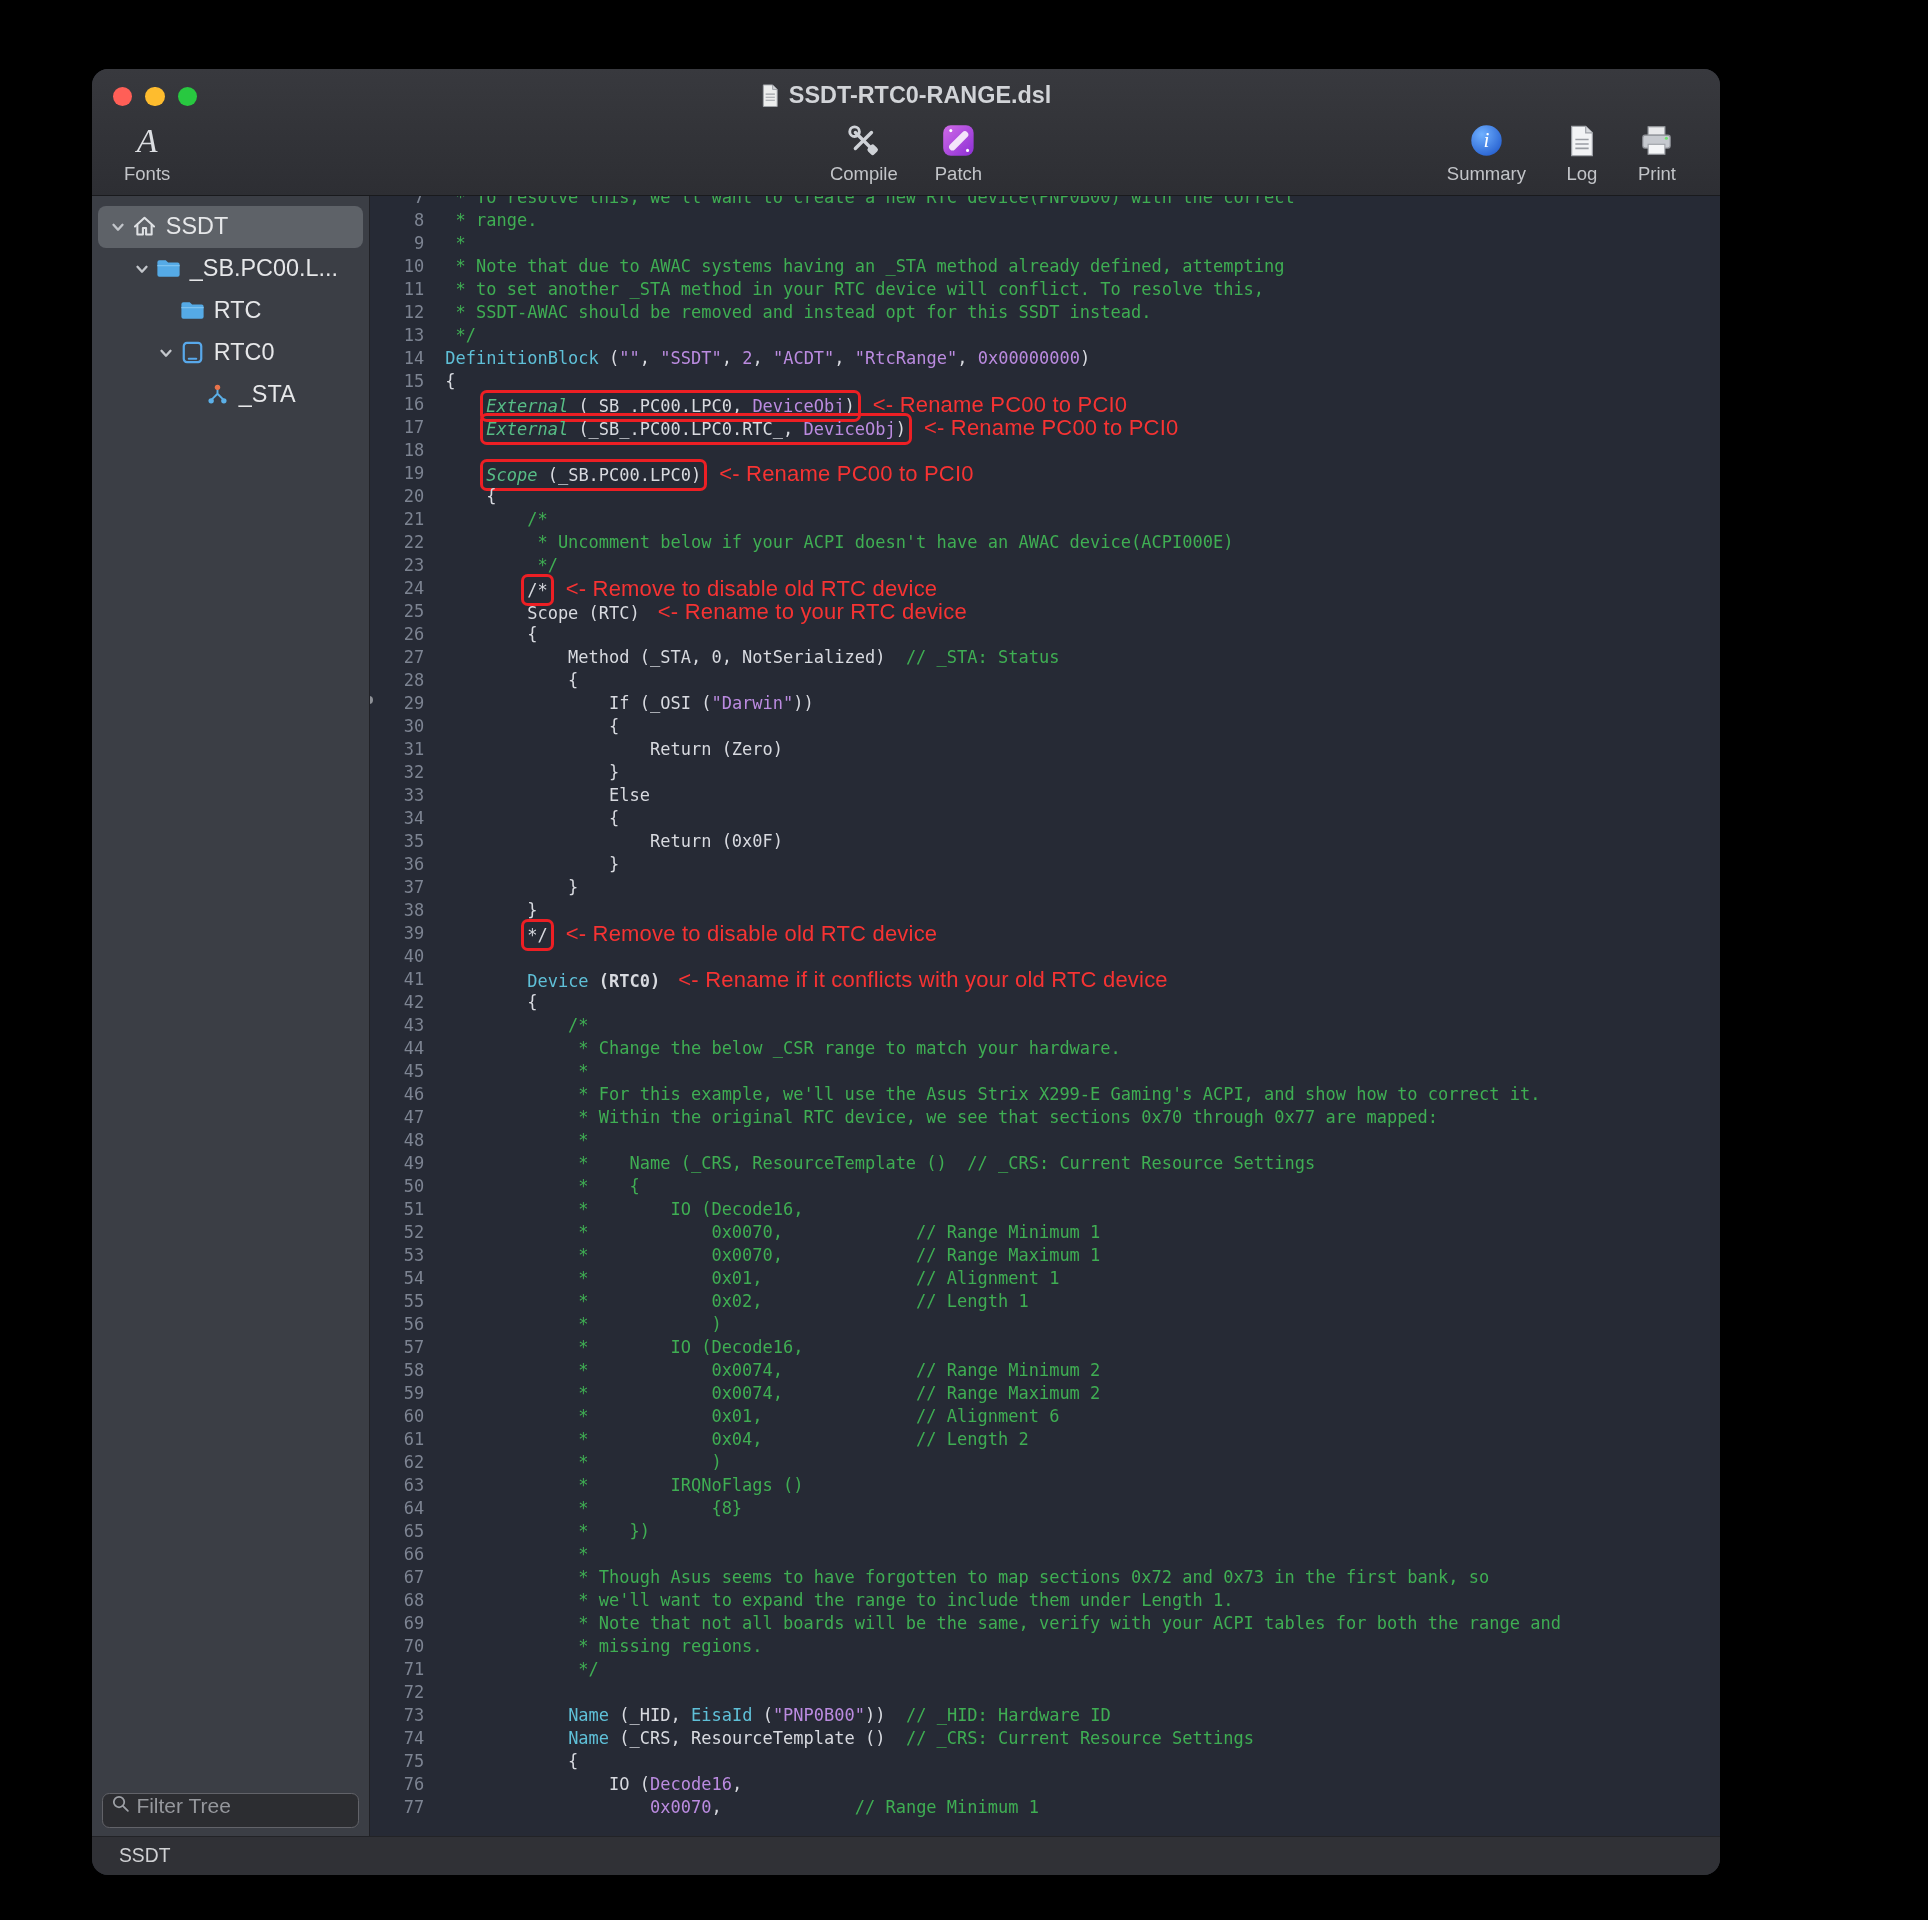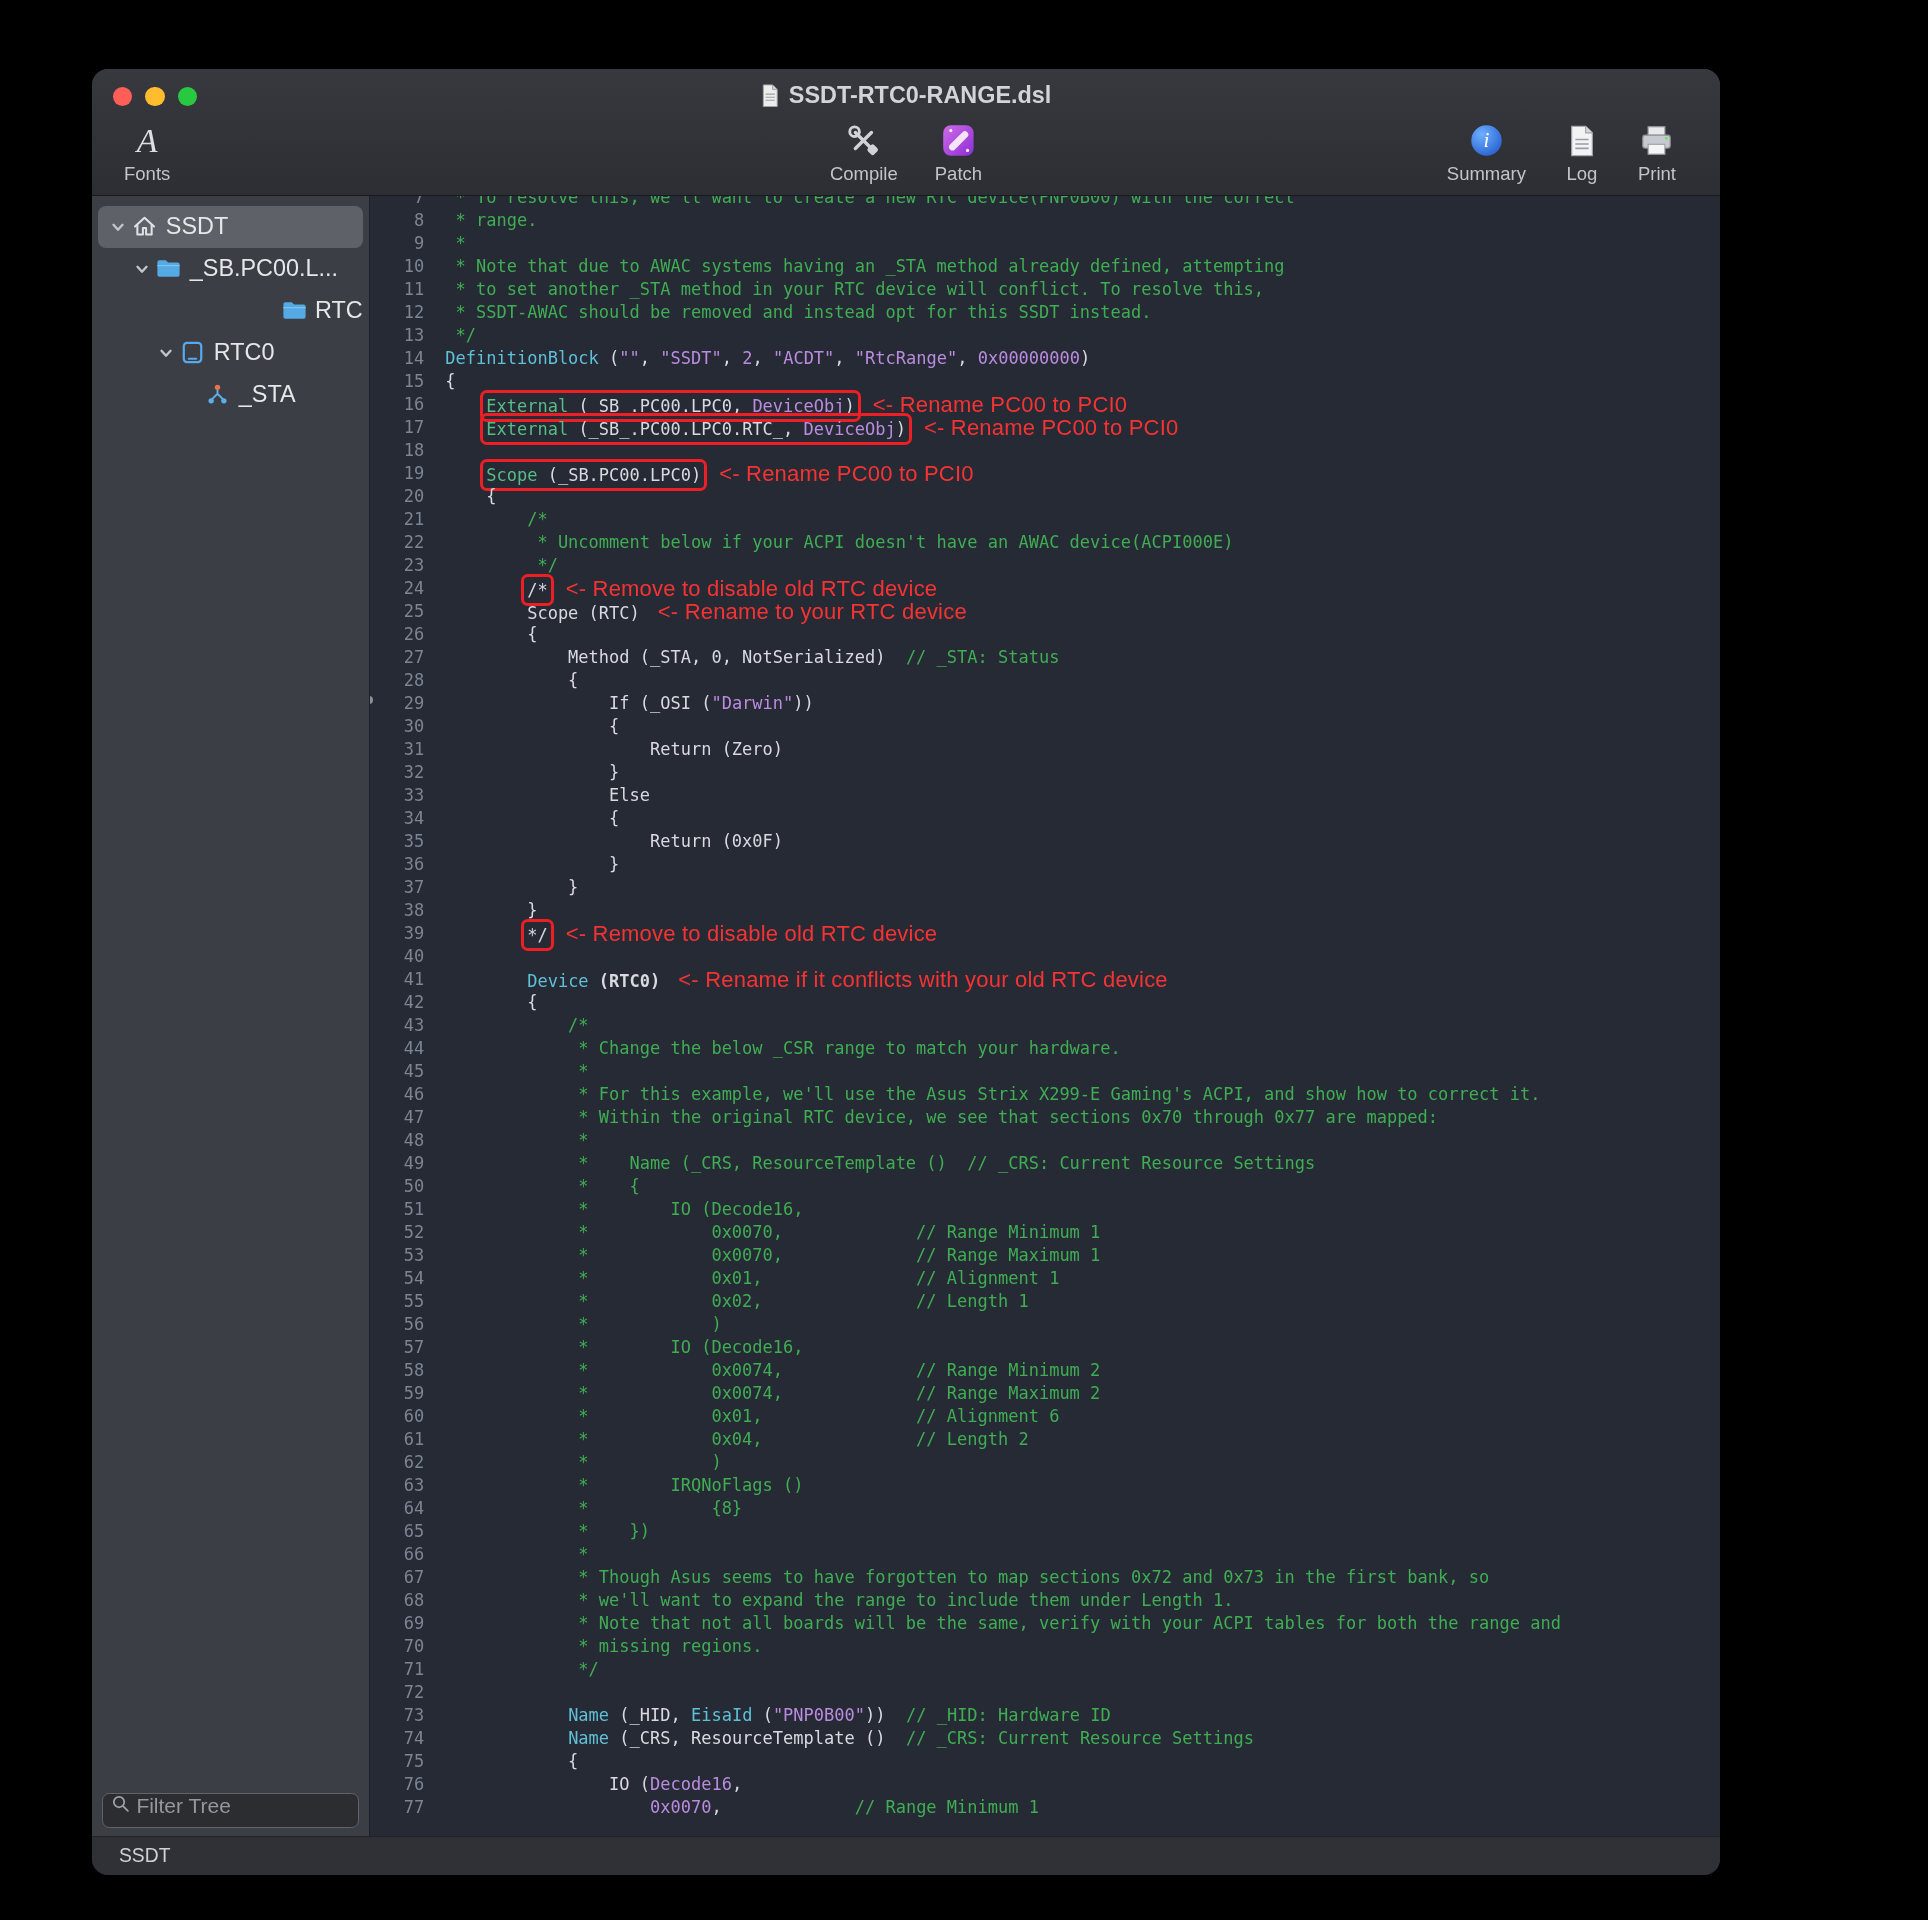--- a/index.html
+++ b/index.html
@@ -59,21 +59,21 @@
   .editor{flex:1;position:relative;overflow:hidden;background:var(--editor-bg);}
   .code-scroll{position:absolute;left:0;right:0;top:-9.7px;}
   .code-line{display:flex;height:23px;line-height:23px;white-space:pre;
     font-family:"DejaVu Sans Mono",monospace;font-size:17px;}
   .lnum{width:64px;text-align:right;padding-right:9.7px;color:var(--lnum);flex-shrink:0;}
   .ltext{padding-left:11.3px;}
   .tok-plain{color:var(--plain);}
   .tok-plainb{color:var(--plain);font-weight:bold;}
   .tok-cmt{color:var(--cmt);}
   .tok-kw{color:var(--kw);}
-  .tok-kw2{color:var(--kw2);}
+  .tok-kw2{color:var(--kw2);font-style:italic;}
   .tok-pur{color:var(--pur);}
   .tok-ann{font-family:"Liberation Sans",sans-serif;font-size:22px;color:var(--ann-red);
     margin-left:18px;letter-spacing:0.2px;}
   .red-box{outline:3.2px solid var(--ann-box);outline-offset:3.2px;border-radius:0.8px;}
 
   
   .statusbar{position:absolute;left:0;right:0;bottom:0;height:39px;background:var(--status-bg);
     border-top:0.8px solid #222327;display:flex;align-items:center;padding-left:27px;
     font-size:19.3px;color:#d0d1d4;}
 </style>
@@ -213,21 +213,21 @@
               </svg>
             </span>
             <span class="ticon">
               <svg viewBox="0 0 34 34" width="27" height="27">
                 <path d="M3 9 q0-2.5 2.5-2.5 h8 l3 3 h12 q2.5 0 2.5 2.5 v13 q0 2.5-2.5 2.5 h-23 q-2.5 0-2.5-2.5 z" fill="#55aae6"></path>
                 <path d="M3 13.5 h28" stroke="#7cc2f0" stroke-width="1.6"></path>
               </svg>
             </span>
             <span class="tlabel">_SB.PC00.L...</span>
           </div>
-          <div class="tree-row" style="padding-left: 56px; justify-content: flex-end;">
+          <div class="tree-row" style="padding-left: 56px;">
             <span class="chev"></span>
             <span class="ticon">
               <svg viewBox="0 0 34 34" width="27" height="27">
                 <path d="M3 9 q0-2.5 2.5-2.5 h8 l3 3 h12 q2.5 0 2.5 2.5 v13 q0 2.5-2.5 2.5 h-23 q-2.5 0-2.5-2.5 z" fill="#55aae6"></path>
                 <path d="M3 13.5 h28" stroke="#7cc2f0" stroke-width="1.6"></path>
               </svg>
             </span>
             <span class="tlabel">RTC</span>
           </div>
           <div class="tree-row" style="padding-left: 56px;">

